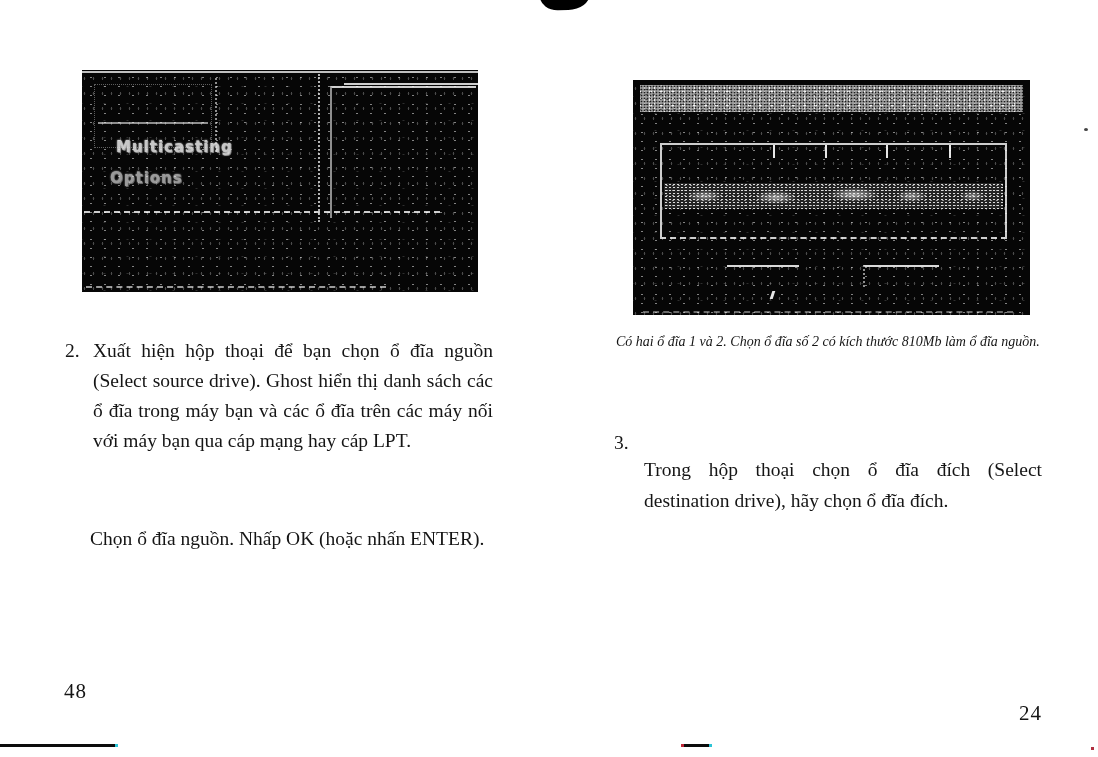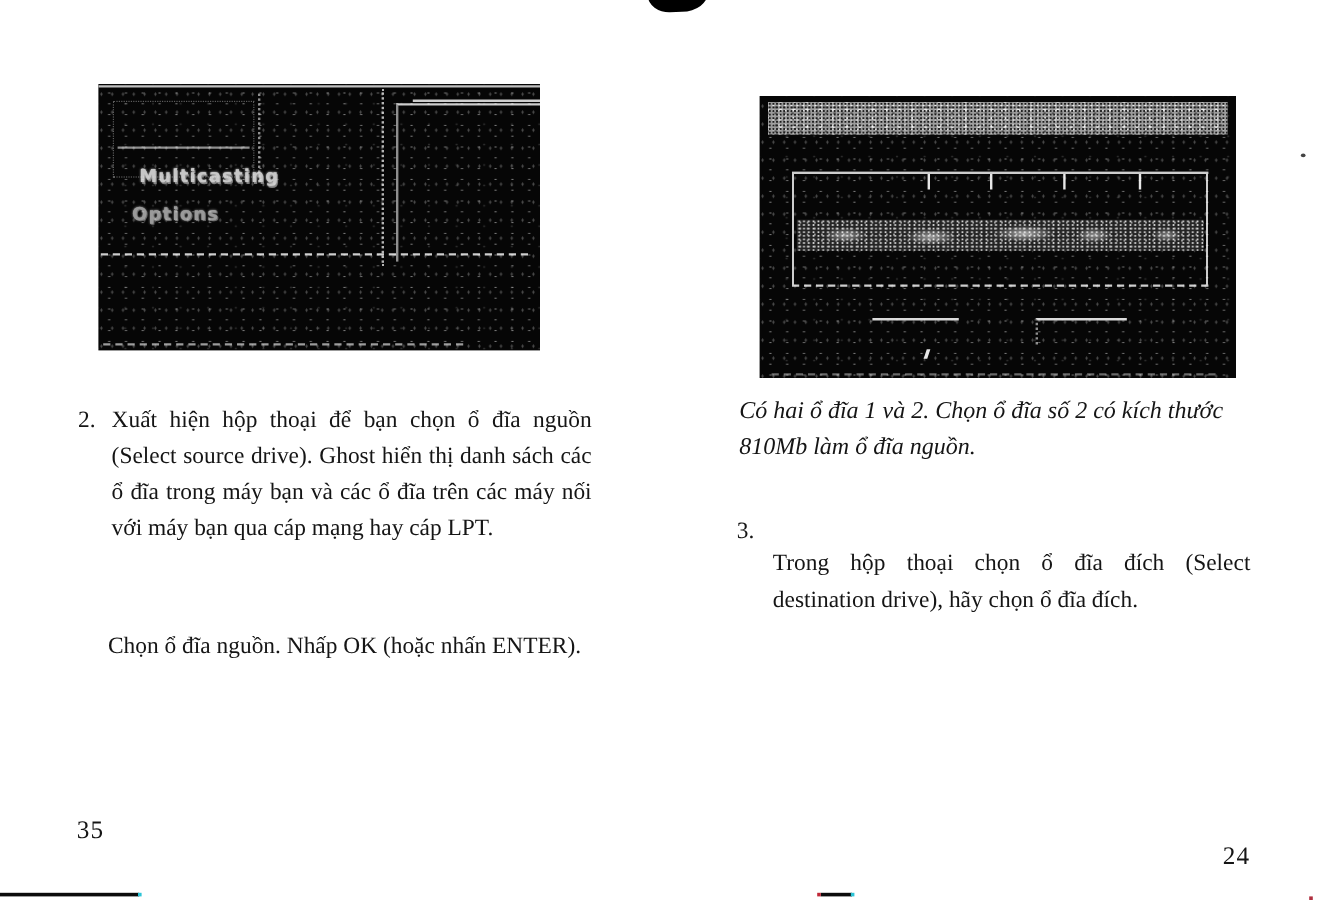--- a/index.html
+++ b/index.html
@@ -34,21 +34,21 @@
   .shot {
     background-color: #060606;
     background-image:
       radial-gradient(rgba(255,255,255,0.50) 0.6px, transparent 1.1px),
       radial-gradient(rgba(255,255,255,0.28) 0.6px, transparent 1.1px),
       radial-gradient(rgba(185,185,185,0.22) 0.7px, transparent 1.3px);
     background-size: 14px 9px, 9px 15px, 23px 17px;
     background-position: 2px 3px, 7px 1px, 11px 8px;
     overflow: hidden;
   }
-  .shot-left  { left: 82px;  top: 70px; width: 368px; height: 222px; }
+  .shot-left  { left: 82px;  top: 70px; width: 396px; height: 222px; }
   .shot-right { left: 633px; top: 80px; width: 397px; height: 235px; }
 
   .mottle-bright {
     background-color: #9b9b9b;
     background-image:
       radial-gradient(#1c1c1c 0.7px, transparent 1.1px),
       radial-gradient(#f0f0f0 0.7px, transparent 1.2px),
       radial-gradient(#4a4a4a 0.8px, transparent 1.4px),
       radial-gradient(rgba(255,255,255,0.9) 1px, transparent 2px);
     background-size: 3px 3px, 5px 4px, 7px 5px, 11px 7px;
@@ -105,21 +105,21 @@
 
   
   .body-text { font-size: 19.5px; line-height: 30px; text-align: justify; }
   .step { }
   .step-num  { position: absolute; left: 0; top: 0; }
   .step-body { margin-left: 28px; }
   .step-left  { left: 65px;  top: 336px; width: 428px; }
   .para-left  { left: 90px;  top: 524px; width: 400px; }
   .caption {
     left: 616px; top: 327px; width: 437px;
-    font-style: italic; font-size: 20px; line-height: 30px;
+    font-style: italic; font-size: 14px; line-height: 30px;
   }
   .step-right { left: 614px; top: 427px; width: 428px; line-height: 31px; }
   .step-right .step-body { margin-left: 30px; margin-top: 27px; }
   .pagenum { font-size: 21px; letter-spacing: 1px; }
   .pagenum-left  { left: 64px;   top: 679px; }
   .pagenum-right { left: 1019px; top: 701px; }
 </style>
 </head>
 <body>
 
@@ -159,20 +159,20 @@
   <div class="abs r-btn r-btn2"></div>
   <div class="abs r-mark"></div>
   <div class="abs r-bottomline"></div>
 </div>
 
 <div class="abs body-text step step-left">
   <span class="step-num">2.</span>
   <div class="step-body">Xuất hiện hộp thoại để bạn chọn ổ đĩa nguồn (Select source drive). Ghost hiển thị danh sách các ổ đĩa trong máy bạn và các ổ đĩa trên các máy nối với máy bạn qua cáp mạng hay cáp LPT.</div>
 </div>
 <div class="abs body-text para-left">Chọn ổ đĩa nguồn. Nhấp OK (hoặc nhấn ENTER).</div>
-<div class="abs pagenum pagenum-left">35</div>
+<div class="abs pagenum pagenum-left">48</div>
 
 <div class="abs caption">Có hai ổ đĩa 1 và 2. Chọn ổ đĩa số 2 có kích thước 810Mb làm ổ đĩa nguồn.</div>
 <div class="abs body-text step step-right">
   <span class="step-num">3.</span>
   <div class="step-body">Trong hộp thoại chọn ổ đĩa đích (Select destination drive), hãy chọn ổ đĩa đích.</div>
 </div>
 <div class="abs pagenum pagenum-right">24</div>
 
 </body></html>

